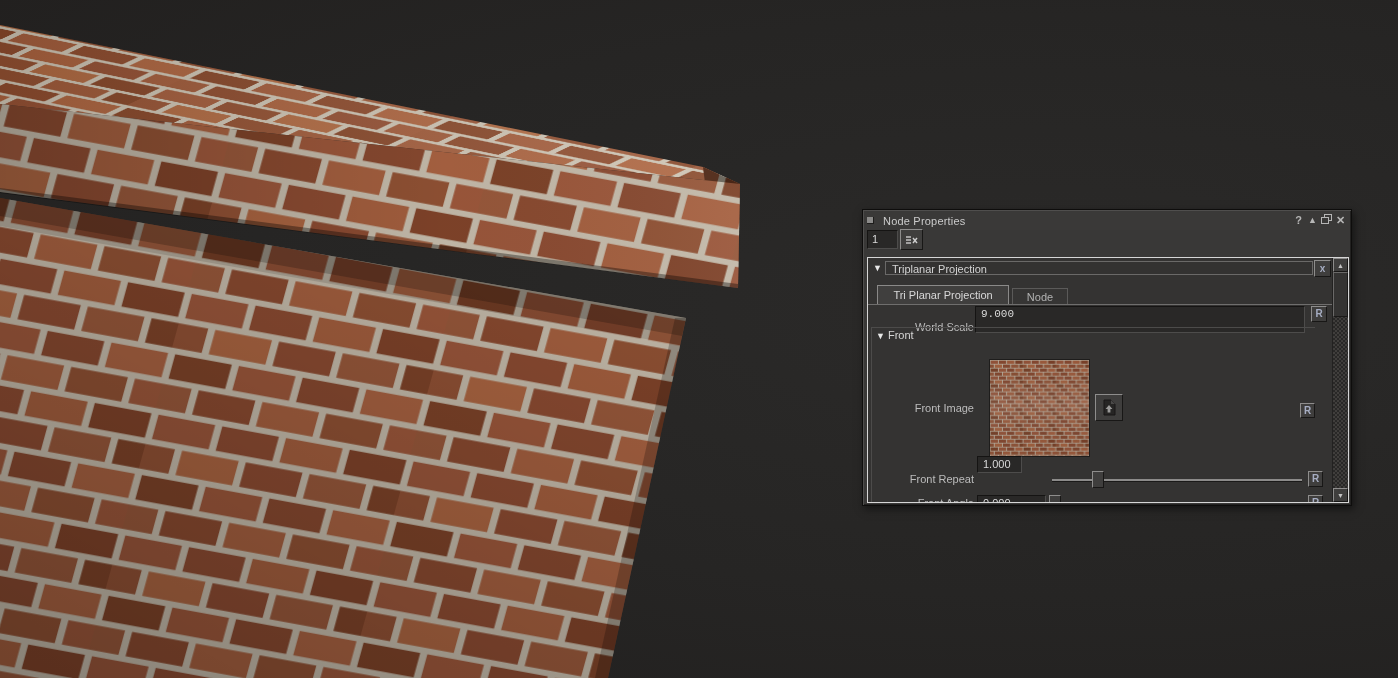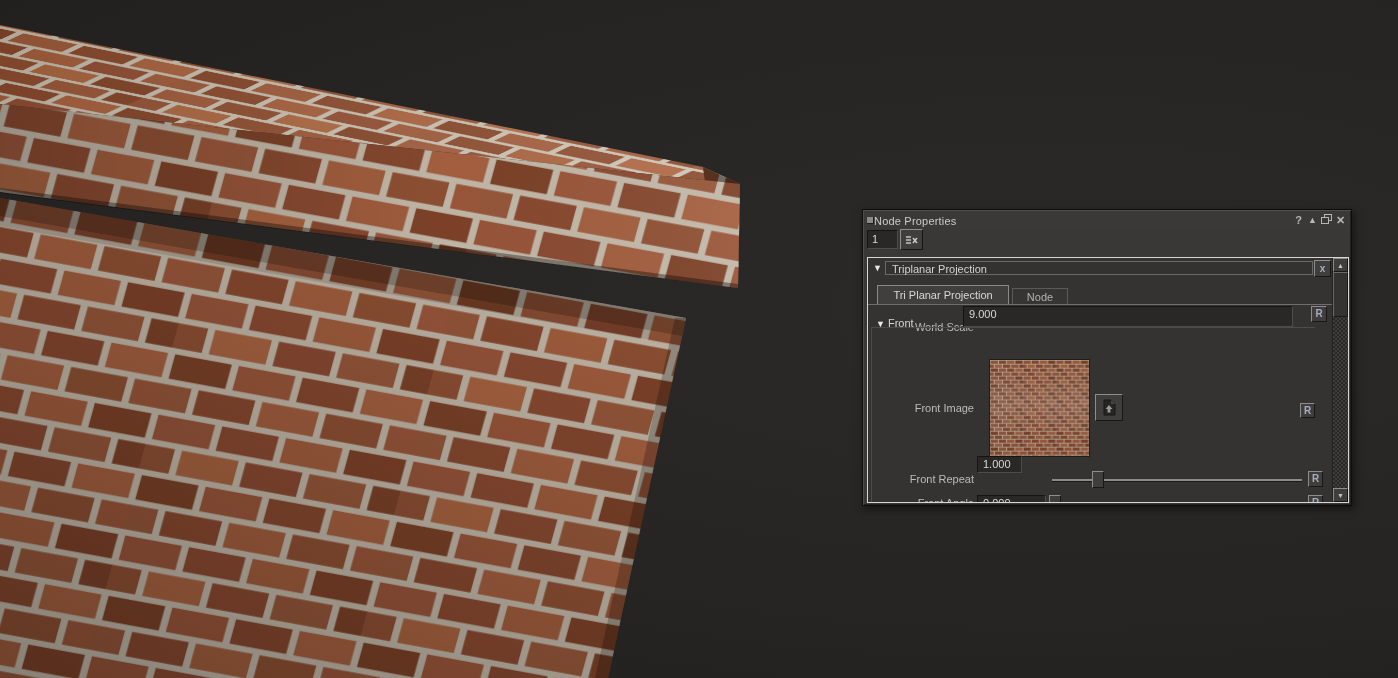--- a/index.html
+++ b/index.html
@@ -13,21 +13,21 @@
 
   
   .panel { position:absolute; left:862px; top:209px; width:490px; height:297px;
     background:#393837; border:1px solid #0e0d0c;
     box-shadow: inset 1px 1px 0 #4f4e4d, inset -1px -1px 0 #222120, 2px 3px 8px rgba(0,0,0,.5);
     font-size:11px; color:#c6c6c6; }
   .titlebar { position:absolute; left:1px; top:1px; right:1px; height:19px;
     display:flex; align-items:center; background:#3a3938; }
   .grip { width:7px; height:7px; background:#8b8a89; margin:0 0 0 3px;
     border-right:1px solid #1d1c1b; border-bottom:1px solid #1d1c1b; }
-  .title-text { margin-left:0; color:#cbcbcb; letter-spacing:.2px; }
+  .title-text { margin-left:9px; color:#cbcbcb; letter-spacing:.2px; }
   .tb-icons { margin-left:auto; display:flex; align-items:center; gap:1px; padding-right:3px; }
   .tb-ic { width:13px; height:13px; line-height:13px; text-align:center;
     color:#b6b6b6; font-weight:bold; font-size:11px; cursor:default; }
 
   .sunken { background:#292827; border:1px solid;
     border-color:#151413 #4d4c4b #4d4c4b #151413; color:#d9d9d9; }
   .raised { background:#3f3e3d; border:1px solid;
     border-color:#8e8d8c #181716 #181716 #8e8d8c; color:#c4c4c4; }
   .rbtn { position:absolute; text-align:center; font-size:10px; line-height:14px;
     color:#a6adc2; font-weight:bold; }
@@ -55,21 +55,21 @@
   #tab-node { left:144px; top:30px; width:56px; height:17px;
     background:#363534; border:1px solid #5b5a59; border-bottom:none;
     color:#b2b2b2; line-height:16px; }
   .tabline { position:absolute; left:0; top:46px; width:480px; height:1px; background:#6f6e6d; }
 
   .flabel { position:absolute; left:0; width:106px; text-align:right; color:#bcbcbc; }
   .field { position:absolute; padding-left:5px; line-height:15px; }
 
   .groupbox { position:absolute; left:3px; top:69px; width:444px; height:175px;
     border-top:1px solid #4c4b4a; border-left:1px solid #4c4b4a; }
-  #front-section-header { position:absolute; left:8px; top:59px; color:#d6d6d6; }
+  #front-section-header { position:absolute; left:8px; top:71px; color:#d6d6d6; }
 
   #front-image-thumb { position:absolute; left:121px; top:101px; width:101px; height:98px;
     border:1px solid #1e1d1c; }
   #load-image-button { position:absolute; left:227px; top:136px; width:28px; height:27px;
     display:flex; align-items:center; justify-content:center; }
 
   .slider-track { position:absolute; height:2px; background:#8c8b8a;
     box-shadow:0 1px 0 #1b1a19; }
   .slider-handle { position:absolute; width:12px; height:17px; }
 
@@ -195,21 +195,21 @@
 
     <span id="node-header-collapse" class="tri">▼</span>
     <div id="node-header-field">Triplanar Projection</div>
     <div id="node-close-button" class="raised rbtn">x</div>
 
     <div id="tab-triplanar" class="tab">Tri Planar Projection</div>
     <div id="tab-node" class="tab">Node</div>
     <div class="tabline"></div>
 
     <div class="flabel" style="top:63px;">World Scale</div>
-    <div class="field sunken" style="left:95px; top:48px; width:330px; height:21px;">9.000</div>
+    <div class="field sunken" style="left:107px; top:48px; width:330px; height:27px;font-family:Liberation Mono, monospace;">9.000</div>
     <div class="raised rbtn" style="left:443px; top:48px; width:16px; height:16px;">R</div>
 
     <div class="groupbox"></div>
     <div id="front-section-header"><span class="tri">▼</span> <span>Front</span></div>
 
     <div class="flabel" style="top:144px;">Front Image</div>
     <svg id="front-image-thumb" viewBox="0 0 101 98" xmlns="http://www.w3.org/2000/svg">
       <defs>
         <pattern id="bricksThumb" width="216" height="104" patternUnits="userSpaceOnUse" patternTransform="scale(0.155)">
           <rect width="216" height="104" fill="#c0b5a4"></rect>

